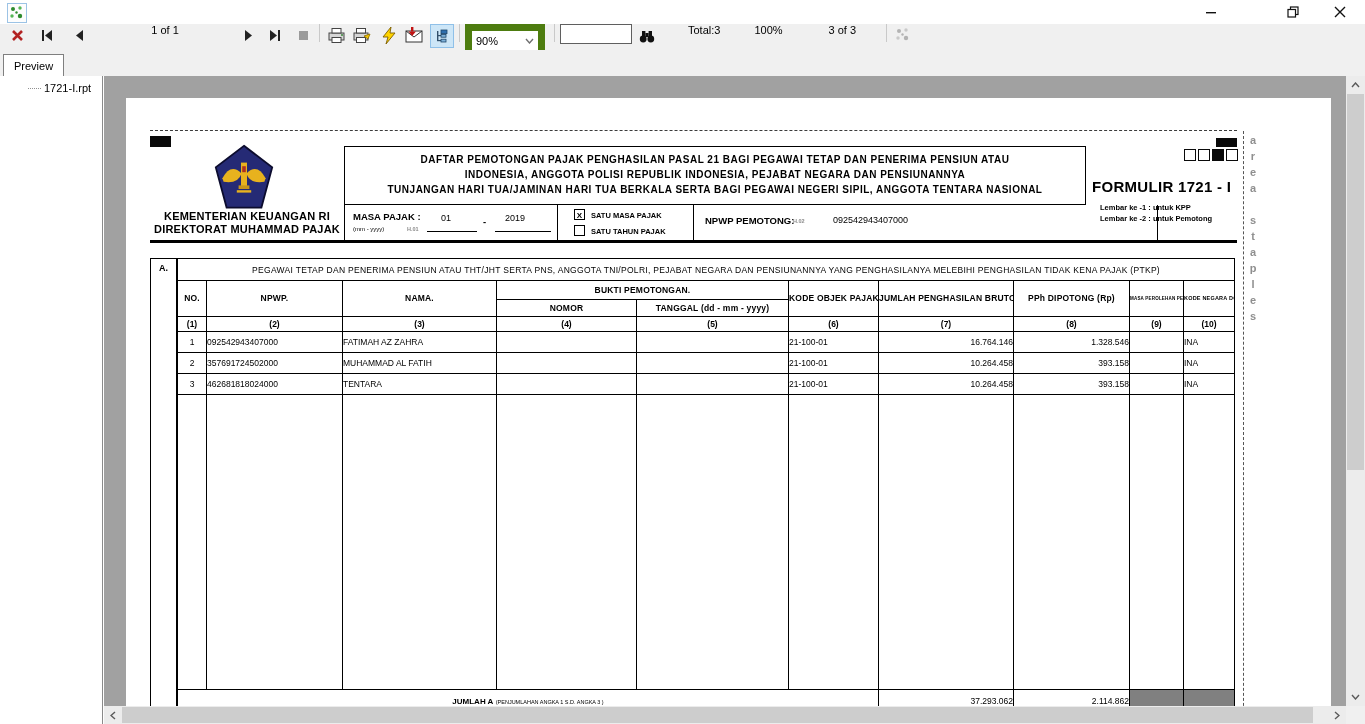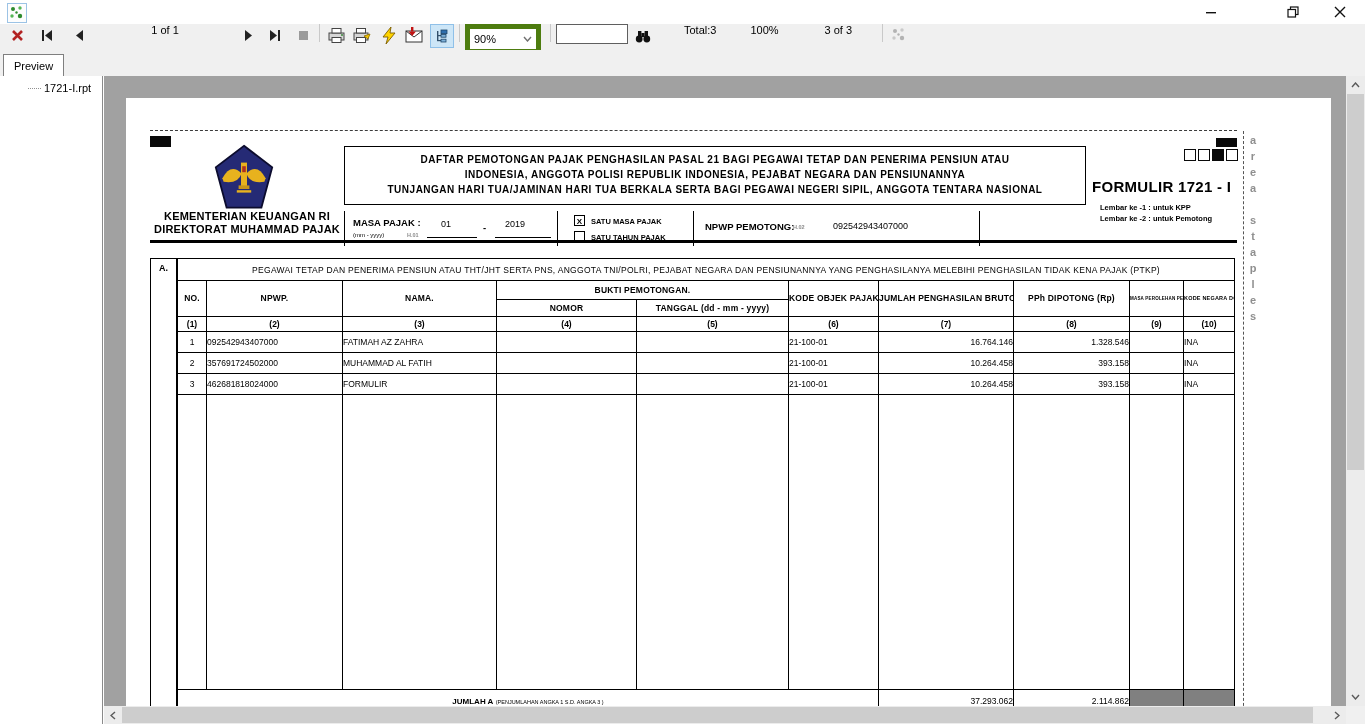--- a/index.html
+++ b/index.html
@@ -7,21 +7,21 @@
   .abs{position:absolute;}
   
   .titlebar{left:0;top:0;width:1365px;height:24px;background:#ffffff;}
   .appicon{left:7px;top:3px;width:18px;height:18px;border:1px solid #9cc3e5;background:#fdfdfd;}
   .winbtn{top:0;width:34px;height:24px;display:flex;align-items:center;justify-content:center;}
   
   .toolbar{left:0;top:24px;width:1365px;height:26px;background:#f0f0f0;border-bottom:1px solid #e3e3e3;display:flex;align-items:flex-start;font-size:11px;color:#000;}
   .tbtn{width:22px;height:22px;display:flex;align-items:center;justify-content:center;flex:0 0 auto;}
   .tsep{width:1px;height:18px;background:#c9c9c9;margin:0 5px;flex:0 0 auto;}
   .tlabel{flex:0 0 auto;white-space:nowrap;}
-  .zoomsel{width:58px;height:20px;background:#fff;border:5px solid #4d7c0f;display:flex;align-items:center;justify-content:space-between;padding:0 4px;flex:0 0 auto;}
+  .zoomsel{width:58px;height:20px;background:#fff;border:7px solid #4d7c0f;display:flex;align-items:center;justify-content:space-between;padding:0 4px;flex:0 0 auto;}
   .searchbox{width:64px;height:18px;border:1px solid #5f5f5f;background:#fff;flex:0 0 auto;font-size:11px;padding:0 3px;font-family:"Liberation Sans",sans-serif;}
   .pressed{background:#cde6f7;border:1px solid #8fc0e8;}
   
   .tabbar{left:0;top:50px;width:1365px;height:26px;background:#f0f0f0;}
   .tab{left:3px;top:4px;height:22px;padding:0 10px;background:#fff;border:1px solid #7f7f7f;border-bottom:none;font-size:11px;display:flex;align-items:center;}
   
   .treepanel{left:0;top:76px;width:103px;height:648px;background:#fff;border-right:1px solid #8a8a8a;box-sizing:border-box;padding-left:20px;}
   .treeitem{margin:6px 0 0 8px;font-size:11px;white-space:nowrap;display:flex;align-items:center;}
   .dotline{display:inline-block;width:13px;border-top:1px dotted #909090;margin-right:3px;}
   
@@ -255,21 +255,21 @@
       <div>KEMENTERIAN KEUANGAN RI</div>
       <div>DIREKTORAT MUHAMMAD PAJAK</div>
     </div>
 
     <div class="abs titlebox" style="left:218px;top:48px;width:742px;height:59px;">
       <div>DAFTAR PEMOTONGAN PAJAK PENGHASILAN PASAL 21 BAGI PEGAWAI TETAP DAN PENERIMA PENSIUN ATAU</div>
       <div>INDONESIA, ANGGOTA POLISI REPUBLIK INDONESIA, PEJABAT NEGARA DAN PENSIUNANNYA</div>
       <div>TUNJANGAN HARI TUA/JAMINAN HARI TUA BERKALA SERTA BAGI PEGAWAI NEGERI SIPIL, ANGGOTA TENTARA NASIONAL</div>
     </div>
 
-    <div class="abs rowbox" style="left:218px;top:113px;width:636px;height:35px;">
+    <div class="abs rowbox" style="left:218px;top:107px;width:814px;height:35px;">
       <div class="abs" style="left:212px;top:0;width:1px;height:35px;background:#000;"></div>
       <div class="abs" style="left:348px;top:0;width:1px;height:35px;background:#000;"></div>
 
       <span class="abs flabel" style="left:8px;top:6px;">MASA PAJAK :</span>
       <span class="abs fhint" style="left:8px;top:21px;">(mm - yyyy)</span>
       <span class="abs fref" style="left:62px;top:21px;">H.01</span>
       <span class="abs fval" style="left:96px;top:8px;">01</span>
       <div class="abs uline" style="left:82px;top:26px;width:50px;"></div>
       <span class="abs flabel" style="left:138px;top:11px;">-</span>
       <span class="abs fval" style="left:160px;top:8px;">2019</span>
@@ -362,21 +362,21 @@
           <td class="cl"></td>
           <td class="cl">21-100-01</td>
           <td class="cr">10.264.458</td>
           <td class="cr">393.158</td>
           <td></td>
           <td class="cl">INA</td>
         </tr>
         <tr style="height:21px">
           <td class="cc">3</td>
           <td class="cl">462681818024000</td>
-          <td class="cl">FORMULIR</td>
+          <td class="cl">TENTARA</td>
           <td class="cl"></td>
           <td class="cl"></td>
           <td class="cl">21-100-01</td>
           <td class="cr">10.264.458</td>
           <td class="cr">393.158</td>
           <td></td>
           <td class="cl">INA</td>
         </tr>
         <tr class="emptyrow" style="height:295px">
           <td></td>

